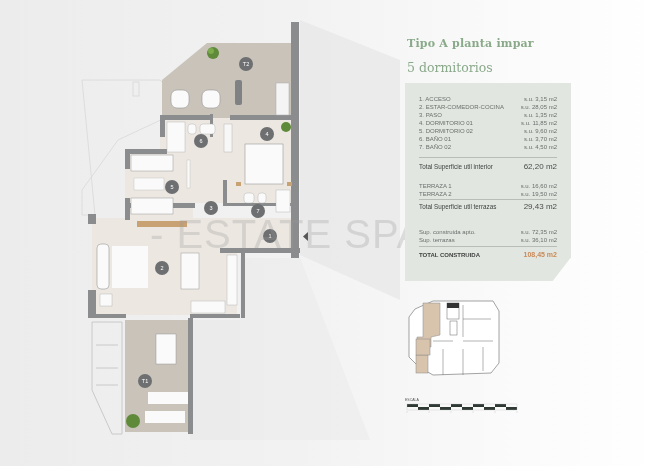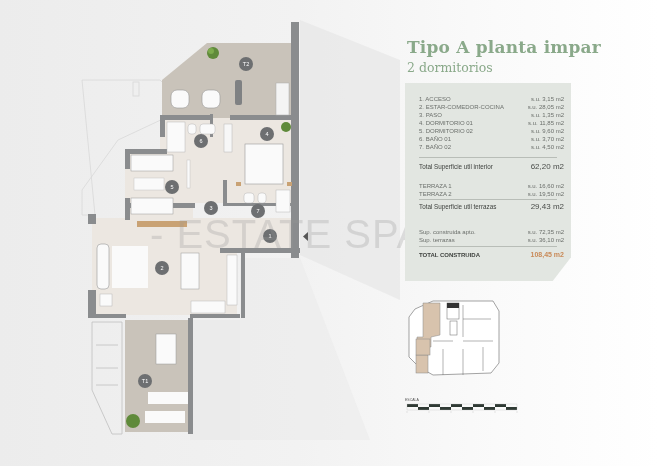--- a/index.html
+++ b/index.html
@@ -4,34 +4,34 @@
 <style>
   html, body { margin:0; padding:0; }
   body {
     width:660px; height:466px; overflow:hidden; position:relative;
     background: linear-gradient(90deg, #ececec 0%, #f2f2f2 45%, #fafafa 75%, #ffffff 100%);
     font-family: "Liberation Sans", sans-serif;
   }
   .plan { position:absolute; left:0; top:0; width:400px; height:466px; }
   .title {
     position:absolute; left:407px; top:37px;
-    font-family: "DejaVu Serif", serif; font-size:17px; font-weight:bold;
+    font-family: "DejaVu Serif", serif; font-size:11px; font-weight:bold;
     color:#8aa98a; letter-spacing:0.2px; white-space:nowrap;
   }
   .subtitle {
     position:absolute; left:407px; top:60px;
     font-family: "DejaVu Serif", serif; font-size:12.5px;
     color:#8aa98a; white-space:nowrap;
   }
   .panel {
     position:absolute; left:405px; top:83px; width:166px; height:198px;
     background:#e2e6e1;
     clip-path: polygon(0 0, 100% 0, 100% 88%, 89% 100%, 0 100%);
   }
-  .row { position:absolute; left:14px; right:7px; display:flex; justify-content:space-between;
+  .row { position:absolute; left:14px; right:14px; display:flex; justify-content:space-between;
          font-size:6px; color:#6b6f6b; white-space:nowrap; line-height:8px; }
   .row .v { text-align:right; }
   .row.total { font-size:6.3px; color:#3d403d; }
   .row.total .v { font-size:8px; color:#4a4d4a; }
   .row.grand .v { color:#c98a58; font-weight:bold; font-size:7px; }
   .row.grand { color:#3d403d; font-weight:bold; }
   .hr { position:absolute; left:14px; right:14px; height:1px; background:#b8bdb7; }
   .keyplan { position:absolute; left:403px; top:297px; width:100px; height:82px; }
   .scale { position:absolute; left:405px; top:398px; width:122px; height:22px; }
   .scale-label { position:absolute; left:0; top:0; font-size:3.5px; color:#555; }
@@ -184,21 +184,21 @@
         <text class="room-num" x="246" y="66">T2</text>
       </g>
   </g>
 
   <polygon points="308,232 308,241 303,236.5" fill="#555"></polygon>
 </svg>
 
 <div class="watermark">- ESTATE SPAIN -</div>
 
 <div class="title">Tipo A planta impar</div>
-<div class="subtitle">2 dormitorios</div>
+<div class="subtitle">5 dormitorios</div>
 
 <div class="panel">
   <div class="row" style="top:12px">
       <span>1. ACCESO</span>
       <span class="v">s.u.  3,15 m2</span>
     </div>
   <div class="row" style="top:20px">
       <span>2. ESTAR-COMEDOR-COCINA</span>
       <span class="v">s.u. 28,05 m2</span>
     </div>

